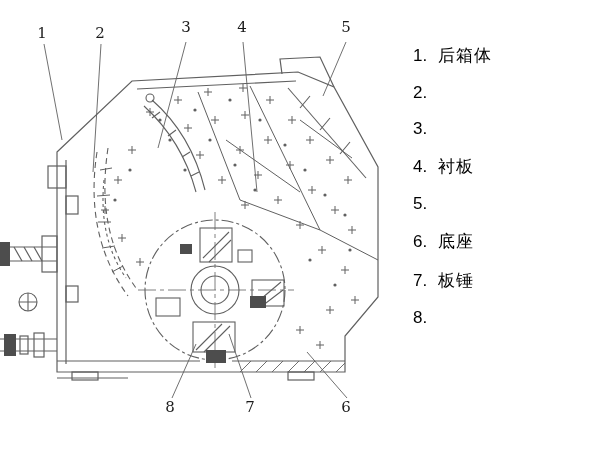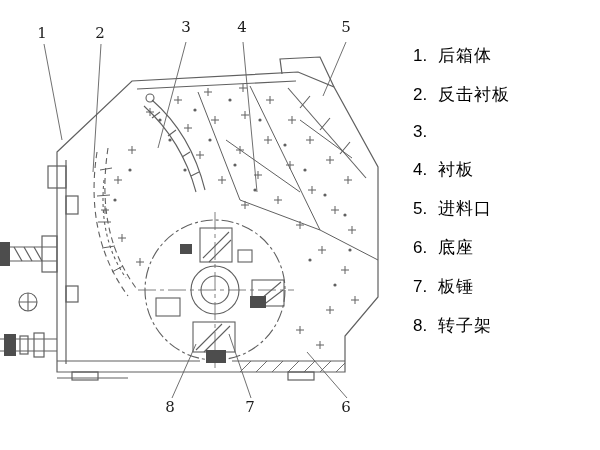--- a/index.html
+++ b/index.html
@@ -219,40 +219,37 @@
   <div class="callout" style="left:242px;top:400px">7</div>
   <div class="callout" style="left:338px;top:400px">6</div>
 
   <div class="legend">
     <div class="legend-item">
       <span class="legend-num">1.</span>
       <span>后箱体</span>
     </div>
     <div class="legend-item">
       <span class="legend-num">2.</span>
-      <span>反击衬板</span>
     </div>
     <div class="legend-item">
       <span class="legend-num">3.</span>
     </div>
     <div class="legend-item">
       <span class="legend-num">4.</span>
       <span>衬板</span>
     </div>
     <div class="legend-item">
       <span class="legend-num">5.</span>
-      <span>进料口</span>
     </div>
     <div class="legend-item">
       <span class="legend-num">6.</span>
       <span>底座</span>
     </div>
     <div class="legend-item">
       <span class="legend-num">7.</span>
       <span>板锤</span>
     </div>
     <div class="legend-item">
       <span class="legend-num">8.</span>
-      <span>转子架</span>
     </div>
   </div>
 
 </div>
 
 </body></html>

